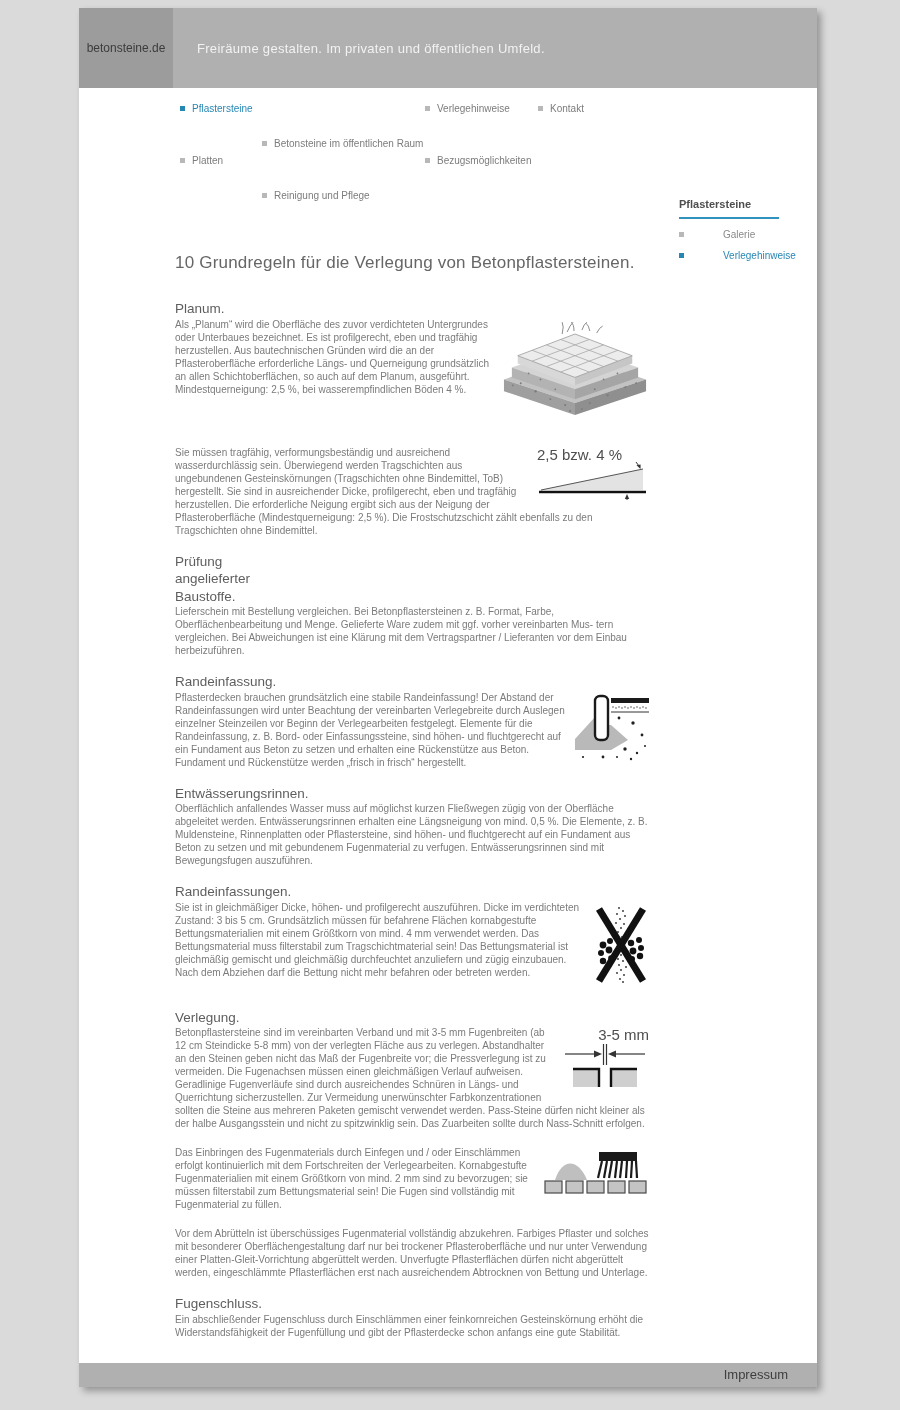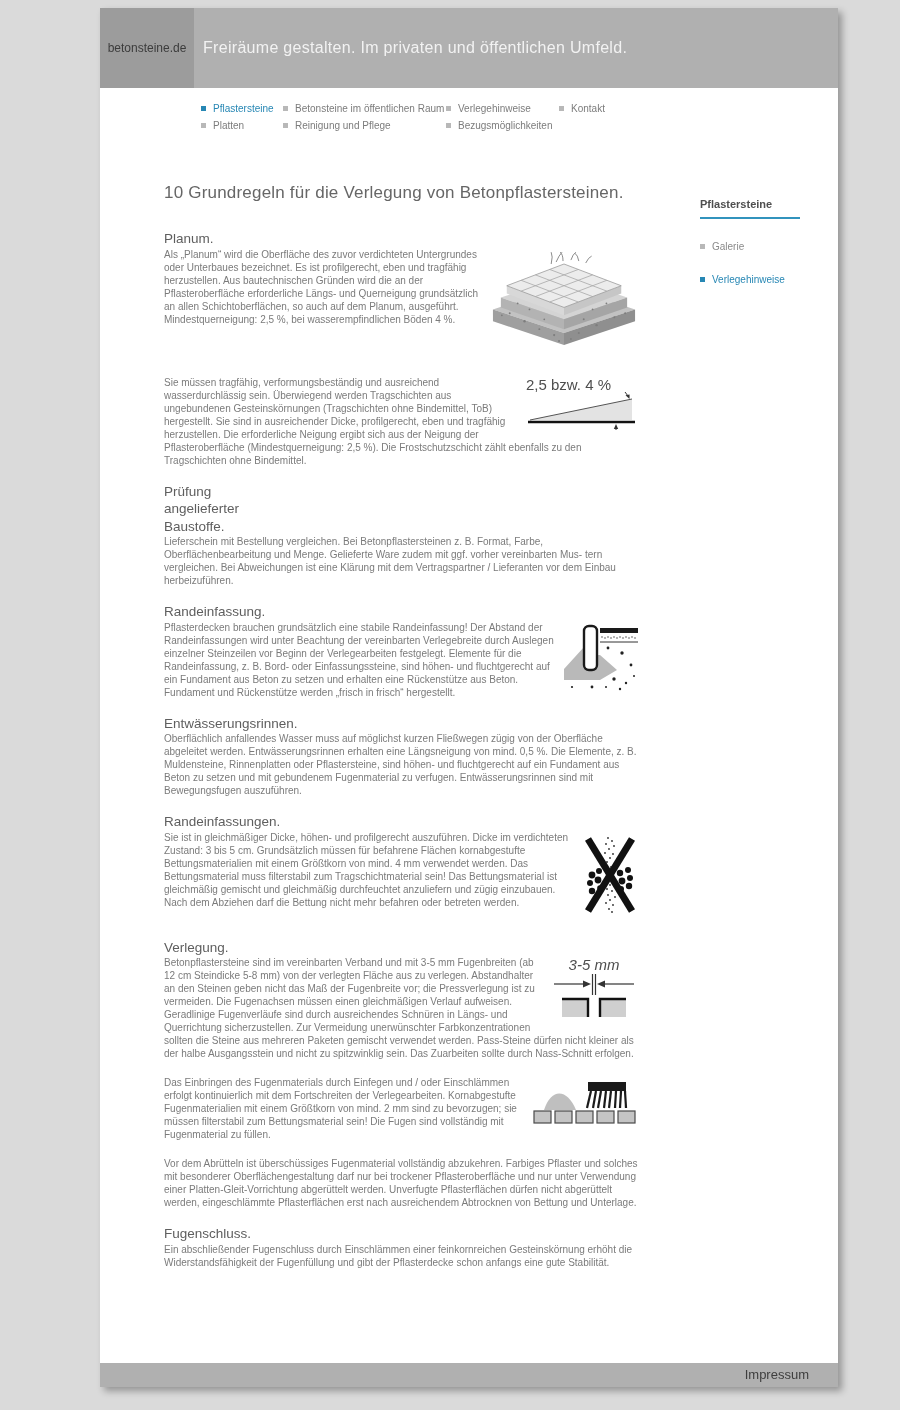--- a/index.html
+++ b/index.html
@@ -2,62 +2,62 @@
 <html><head>
 <meta charset="utf-8">
 <style>
   html,body { margin:0; padding:0; }
   body {
     width:900px; height:1410px; position:relative;
     background:#dadada;
     font-family:"Liberation Sans", sans-serif;
   }
   .paper {
-    position:absolute; left:100px; top:8px; width:738px; height:1379px;
+    position:absolute; left:79px; top:8px; width:738px; height:1379px;
     background:#ffffff; box-shadow:4px 4px 7px rgba(0,0,0,0.32);
     overflow:hidden;
   }
   
   .header { display:flex; height:80px; background:#b0b0b0; }
   .logo-box {
     width:94px; flex:none; background:#9c9c9c;
     display:flex; align-items:center; justify-content:center;
     font-size:12px; color:#3c3c3c; cursor:pointer;
   }
   .tagline {
-    display:flex; align-items:center; padding-left:9px;
-    color:#f2f2f2; font-size:16px; letter-spacing:.3px;
+    display:flex; align-items:center; padding-left:24px;
+    color:#f2f2f2; font-size:13px; letter-spacing:.3px;
   }
   
   .nav { padding:15px 0 0 101px; }
   .nav-row { display:flex; margin-bottom:6px; font-size:10px; }
   .nav-item { display:flex; align-items:flex-start; color:#7c7c7c; text-decoration:none; white-space:nowrap; cursor:pointer; }
   .sq { width:5px; height:5px; background:#b8b8b8; margin:3px 7px 0 0; flex:none; }
   .nav-item.active, .side-item.active { color:#2787b4; }
   .nav-item.active .sq, .side-item.active .sq { background:#2787b4; }
-  .c1 { width:82px; flex:none; } .c2 { width:163px; flex:none; } .c3 { width:113px; flex:none; }
-  
-  .content { position:relative; padding-left:64px; }
+  .c1 { width:82px; flex:none; } .c2 { width:163px; flex:none;margin-top:35px; } .c3 { width:113px; flex:none; }
+  
+  .content { position:relative; padding-left:96px; }
   .page-title { margin:52px 0 27px 0; font-size:17px; font-weight:400; color:#666; letter-spacing:.2px; }
   .sections { width:474px; }
   .sec { display:flex; margin-bottom:16px;flex-direction:column; }
   .sec-h { width:136px; flex:none; font-size:13.5px; color:#5e5e5e; line-height:1.3; padding-right:10px; box-sizing:border-box; }
   .sec-t { flex:1; font-size:10px; line-height:13px; color:#7b7b7b; }
   .sec-t::after { content:""; display:block; clear:both; }
   .fig { float:right; margin:2px 0 6px 8px; }
   .fig svg { display:block; }
   .fig-label { font-size:15px; color:#4e4e4e; margin-bottom:1px; }
-  .fig-label.center { text-align:center;font-style:italic; }
+  .fig-label.center { text-align:right; }
   
   .sidebar { position:absolute; left:600px; top:190px; width:100px; }
   .sidebar-title {
     font-size:11px; color:#4f4f4f; margin:0 0 6px 0; padding-bottom:7px;
     border-bottom:2px solid #3193bd; font-weight:700; cursor:pointer;
   }
-  .side-item { display:flex; font-size:10px; color:#8a8a8a; margin-top:22px; text-decoration:none; cursor:pointer; }
+  .side-item { display:flex; font-size:10px; color:#8a8a8a; margin-top:10px; text-decoration:none; cursor:pointer;gap:32px; }
   
   .footer { position:absolute; left:0; right:0; bottom:0; height:24px; background:#b0b0b0; }
   .footer a {
     position:absolute; right:29px; top:0; line-height:24px;
     font-size:13px; color:#3e3e3e; text-decoration:none; cursor:pointer;
   }
 </style>
 </head>
 <body>
 

